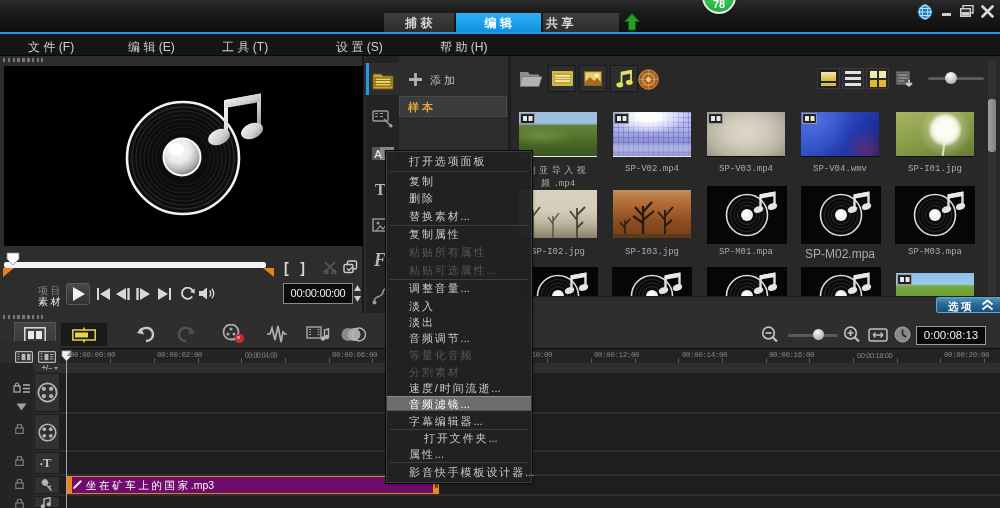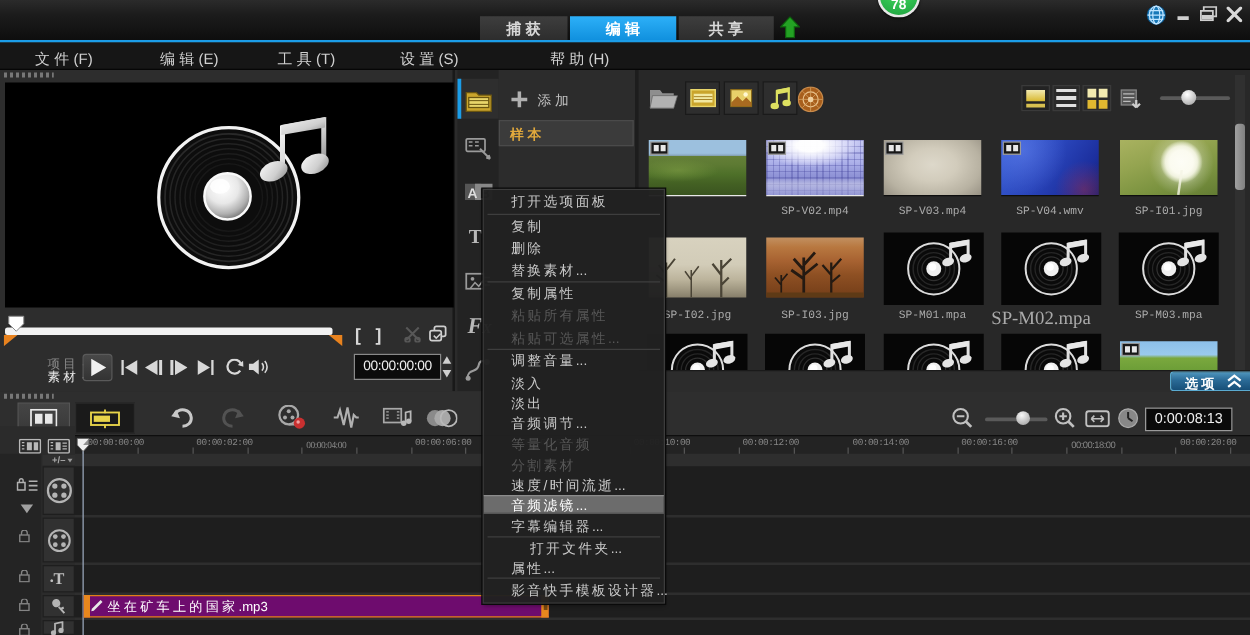--- a/index.html
+++ b/index.html
@@ -8,21 +8,21 @@
 .cjk{letter-spacing:3px}
 .cjkm{letter-spacing:1.9px}
 .cjk10{letter-spacing:2.6px}
 .cjk12{letter-spacing:3.4px}
 </style></head>
 <body>
 <div id="app">
 <div class="abs" style="left:0;top:0;width:1000px;height:33px;background:linear-gradient(180deg,#2b2b2b 0%,#1c1c1c 35%,#0d0d0d 100%)"></div>
 <div class="abs" style="left:384px;top:12.5px;width:70px;height:19.5px;background:linear-gradient(180deg,#3e3e3e,#2d2d2d);color:#d8d8d8;font-size:12px;font-weight:700;text-align:center;line-height:20px"><span class="cjk12" style="margin-left:3px">捕获</span></div>
 <div class="abs" style="left:456px;top:12.5px;width:85px;height:20.5px;background:linear-gradient(180deg,#2db0f8,#0f8fdd);color:#fff;font-size:12px;font-weight:700;text-align:center;line-height:20px"><span class="cjk12" style="margin-left:3px">编辑</span></div>
-<div class="abs" style="left:543px;top:12.5px;width:76px;height:19.5px;background:linear-gradient(180deg,#3e3e3e,#2d2d2d);color:#d8d8d8;font-size:12px;font-weight:700;text-align:center;line-height:20px"><span class="cjk12" style="margin-left:3px">共享</span></div>
+<div class="abs" style="left:543px;top:12.5px;width:76px;height:19.5px;background:linear-gradient(180deg,#3e3e3e,#2d2d2d);color:#d8d8d8;font-size:12px;font-weight:700;line-height:20px"><span class="cjk12" style="margin-left:3px">共享</span></div>
 <svg class="abs" style="left:624px;top:13px" width="16" height="18" viewBox="0 0 16 18">
       <path d="M8 0.5 L15.5 8.5 L11.5 8.5 L11.5 17 L4.5 17 L4.5 8.5 L0.5 8.5 Z" fill="#23a123" stroke="#0d5d0d" stroke-width="1"></path>
     </svg>
 <div class="abs" style="left:702px;top:-10px;width:34px;height:24px;border-radius:0 0 17px 17px;background:radial-gradient(circle at 50% -20%,#7ae07a,#2fbf4f 60%,#1f9f3f);border:2px solid #e8e8e8;border-top:none;box-shadow:0 1px 2px rgba(0,0,0,.6)"></div>
 <div class="abs" style="left:702px;top:-2px;width:34px;text-align:center;font-size:11px;font-weight:700;color:#fff">78</div>
 <svg class="abs" style="left:917px;top:4px" width="16" height="16" viewBox="0 0 16 16">
       <circle cx="8" cy="8" r="7.5" fill="#1878b8"></circle>
       <circle cx="8" cy="8" r="7.5" fill="none" stroke="#0a3a60" stroke-width=".5"></circle>
       <g stroke="#bfe4ff" stroke-width="1" fill="none">
         <ellipse cx="8" cy="8" rx="7" ry="2.8" transform="rotate(90 8 8)"></ellipse>
@@ -38,21 +38,21 @@
     </svg>
 <svg class="abs" style="left:981px;top:5px" width="13" height="13" viewBox="0 0 13 13">
       <path d="M1.5 1.5 L11.5 11.5 M11.5 1.5 L1.5 11.5" stroke="#d8d8d8" stroke-width="2.6" stroke-linecap="round"></path>
     </svg>
 <div class="abs" style="left:0;top:31.5px;width:1000px;height:2px;background:#1b9de8"></div>
 
 <div class="abs" style="left:0;top:33.5px;width:1000px;height:22.5px;background:#161616;border-bottom:1px solid #060606"></div>
 <div class="abs" style="left:28px;top:39px;font-size:12px;color:#d0d0d0"><span class="cjk12">文件</span>(F)</div>
 <div class="abs" style="left:128px;top:39px;font-size:12px;color:#d0d0d0"><span class="cjk12">编辑</span>(E)</div>
 <div class="abs" style="left:222px;top:39px;font-size:12px;color:#d0d0d0"><span class="cjk12">工具</span>(T)</div>
-<div class="abs" style="left:320px;top:39px;font-size:12px;color:#d0d0d0"><span class="cjk12">设置</span>(S)</div>
+<div class="abs" style="left:336px;top:39px;font-size:12px;color:#d0d0d0"><span class="cjk12">设置</span>(S)</div>
 <div class="abs" style="left:440px;top:39px;font-size:12px;color:#d0d0d0"><span class="cjk12">帮助</span>(H)</div>
 
 <div class="abs" style="left:0;top:56px;width:364px;height:257px;background:#2d2d2d;border-right:2px solid #191919"></div>
 <div class="abs" style="left:3px;top:58px;width:40px;height:4px;background:repeating-linear-gradient(90deg,#777 0 2.5px,transparent 2.5px 4.8px)"></div>
 <div class="abs" style="left:4px;top:66px;width:359px;height:180px;background:#000"></div>
 <svg class="abs" style="left:104px;top:76px" width="180" height="160" viewBox="0 0 180 160">
 <defs>
 <radialGradient id="ball" cx="40%" cy="32%" r="75%">
           <stop offset="0%" stop-color="#ffffff"></stop>
           <stop offset="45%" stop-color="#e8e8e8"></stop>
@@ -264,20 +264,21 @@
         <rect x="8.5" y="3" width="4" height="5" fill="#e8e8e8"></rect>
       </svg>
 <div class="abs" style="left:290px;top:56px;width:78px;height:45px;background:radial-gradient(circle at 85% 90%,rgba(190,50,70,.4),transparent 30%),radial-gradient(circle at 22% 20%,rgba(110,140,245,.45),transparent 50%),linear-gradient(125deg,#3c62d8 0%,#2a46bc 45%,#1c2f9e 78%,#131f72 100%);border-bottom:1px solid #0e0e0e"></div>
 <svg class="abs" style="left:291px;top:57px" width="15" height="11" viewBox="0 0 15 11">
         <rect x="0.6" y="0.6" width="13.8" height="9.8" fill="#181818" stroke="#9a9a9a" stroke-width="1.1"></rect>
         <rect x="3" y="3" width="4" height="5" fill="#e8e8e8"></rect>
         <rect x="8.5" y="3" width="4" height="5" fill="#e8e8e8"></rect>
       </svg>
 <div class="abs" style="left:385px;top:56px;width:78px;height:45px;background:radial-gradient(circle 17px at 63% 40%,#fdfdf6 0%,#fbfbf0 55%,rgba(250,250,235,.85) 75%,rgba(245,248,225,.4) 90%,transparent 100%),radial-gradient(circle 26px at 63% 42%,rgba(255,255,255,.5) 40%,rgba(255,255,255,.18) 70%,transparent 100%),linear-gradient(160deg,#a9b260 0%,#94a450 35%,#7a923f 70%,#637c33 100%);border-bottom:1px solid #0e0e0e"></div>
 <div class="abs" style="left:432px;top:80px;width:1.5px;height:20px;background:rgba(245,245,230,.8);transform:rotate(8deg)"></div>
+<div class="abs" style="left:0px;top:108px;width:94px;text-align:center;font-size:9px;color:#aaa;font-family:'Liberation Mono',monospace"><span style="letter-spacing:3.5px">利亚导入视频</span>.mp4</div>
 <div class="abs" style="left:94px;top:108px;width:94px;text-align:center;font-size:9px;color:#aaa;font-family:'Liberation Mono',monospace">SP-V02.mp4</div>
 <div class="abs" style="left:188px;top:108px;width:94px;text-align:center;font-size:9px;color:#aaa;font-family:'Liberation Mono',monospace">SP-V03.mp4</div>
 <div class="abs" style="left:282px;top:108px;width:94px;text-align:center;font-size:9px;color:#aaa;font-family:'Liberation Mono',monospace">SP-V04.wmv</div>
 <div class="abs" style="left:377px;top:108px;width:94px;text-align:center;font-size:9px;color:#aaa;font-family:'Liberation Mono',monospace">SP-I01.jpg</div>
 <div class="abs" style="left:8px;top:134px;width:78px;height:48px;background:linear-gradient(180deg,#d8d2bf 0%,#d2ccb8 45%,#bcb49c 70%,#968e78 92%,#867e6a 100%)"></div>
 <svg class="abs" style="left:8px;top:134px" width="78" height="48" viewBox="0 0 78 48">
         <g stroke="#4a4436" fill="none">
           <path d="M14 48 V20 M14 30 l-6 -8 M14 26 l7 -9 M14 36 l-8 -6" stroke-width="1.6"></path>
           <path d="M34 48 V26 M34 34 l-5 -7 M34 31 l6 -8" stroke-width="1.2"></path>
           <path d="M58 48 V18 M58 30 l-7 -9 M58 25 l8 -8 M58 38 l6 -6" stroke-width="1.8"></path>
@@ -297,21 +298,21 @@
         </svg></div>
 <div class="abs" style="left:290px;top:130px;width:80px;height:58px;background:#060606"><svg width="80" height="58">
           <use href="#vin"></use>
         </svg></div>
 <div class="abs" style="left:384px;top:130px;width:80px;height:58px;background:#060606"><svg width="80" height="58">
           <use href="#vin"></use>
         </svg></div>
 <div class="abs" style="left:0px;top:191px;width:94px;text-align:center;font-size:9px;color:#aaa;font-family:'Liberation Mono',monospace">SP-I02.jpg</div>
 <div class="abs" style="left:94px;top:191px;width:94px;text-align:center;font-size:9px;color:#aaa;font-family:'Liberation Mono',monospace">SP-I03.jpg</div>
 <div class="abs" style="left:188px;top:191px;width:94px;text-align:center;font-size:9px;color:#aaa;font-family:'Liberation Mono',monospace">SP-M01.mpa</div>
-<div class="abs" style="left:282px;top:191px;width:94px;font-size:15px;color:#aaa;font-family:Liberation Serif, serif">SP-M02.mpa</div>
+<div class="abs" style="left:282px;top:191px;width:94px;text-align:center;font-size:12px;color:#aaa;font-family:Liberation Sans, sans-serif">SP-M02.mpa</div>
 <div class="abs" style="left:377px;top:191px;width:94px;text-align:center;font-size:9px;color:#aaa;font-family:'Liberation Mono',monospace">SP-M03.mpa</div>
 <div class="abs" style="left:7px;top:210.5px;width:80px;height:58px;background:#060606"><svg width="80" height="58">
           <use href="#vin"></use>
         </svg></div>
 <div class="abs" style="left:101px;top:210.5px;width:80px;height:58px;background:#060606"><svg width="80" height="58">
           <use href="#vin"></use>
         </svg></div>
 <div class="abs" style="left:196px;top:210.5px;width:80px;height:58px;background:#060606"><svg width="80" height="58">
           <use href="#vin"></use>
         </svg></div>

